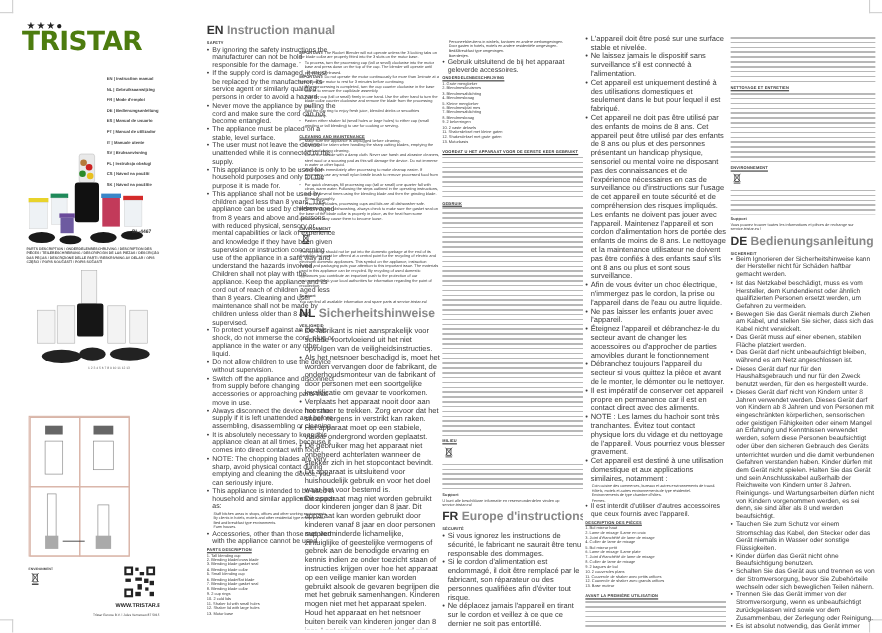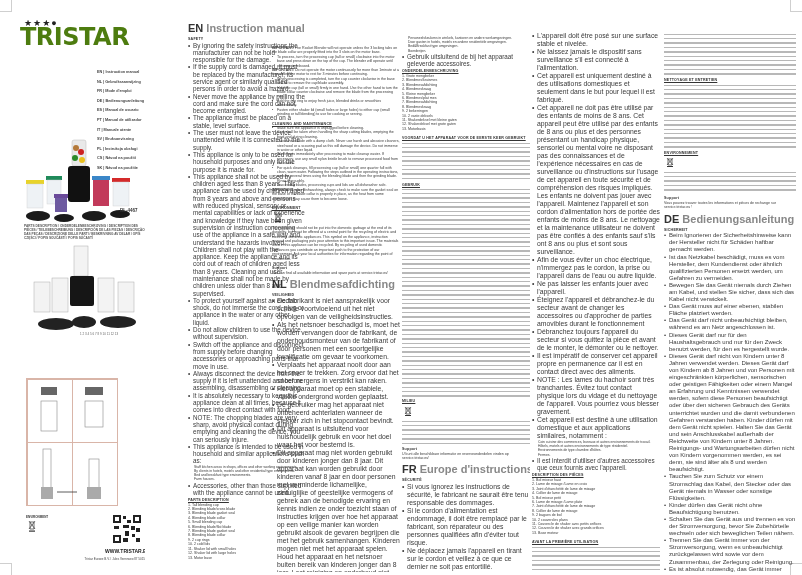--- a/index.html
+++ b/index.html
@@ -238,21 +238,21 @@
     <div class="sec u">ENVIRONMENT</div>
     <svg class="weee" viewBox="0 0 8 10">
         <path d="M1 1 L7 8 M7 1 L1 8 M2 2 H6 V8 H2 Z" stroke="#333" stroke-width="0.7" fill="none"></path>
         <rect x="1" y="9" width="6" height="1" fill="#333"></rect>
       </svg>
     <div class="sm">This appliance should not be put into the domestic garbage at the end of its durability, but must be offered at a central point for the recycling of electric and electronic domestic appliances. This symbol on the appliance, instruction manual and packaging puts your attention to this important issue. The materials used in this appliance can be recycled. By recycling of used domestic appliances you contribute an important push to the protection of our environment. Ask your local authorities for information regarding the point of recollection.</div>
     <div class="gap"></div>
     <div class="sec">Support</div>
     <div class="sm">You can find all available information and spare parts at service.tristar.eu!</div>
     <div class="gap"></div>
-    <div class="h-lang"><b>NL</b> <span>Blendmesafdichting</span></div>
+    <div class="h-lang"><b>NL</b> <span>Sicherheitshinweise</span></div>
     <div class="sec">VEILIGHEID</div>
     <ul class="b md">
       <li>De fabrikant is niet aansprakelijk voor schade voortvloeiend uit het niet opvolgen van de veiligheidsinstructies.</li>
       <li>Als het netsnoer beschadigd is, moet het worden vervangen door de fabrikant, de onderhoudsmonteur van de fabrikant of door personen met een soortgelijke kwalificatie om gevaar te voorkomen.</li>
       <li>Verplaats het apparaat nooit door aan het snoer te trekken. Zorg ervoor dat het snoer nergens in verstrikt kan raken.</li>
       <li>Het apparaat moet op een stabiele, vlakke ondergrond worden geplaatst.</li>
       <li>De gebruiker mag het apparaat niet onbeheerd achterlaten wanneer de stekker zich in het stopcontact bevindt.</li>
       <li>Dit apparaat is uitsluitend voor huishoudelijk gebruik en voor het doel waar het voor bestemd is.</li>
       <li>Dit apparaat mag niet worden gebruikt door kinderen jonger dan 8 jaar. Dit apparaat kan worden gebruikt door kinderen vanaf 8 jaar en door personen met verminderde lichamelijke, zintuiglijke of geestelijke vermogens of gebrek aan de benodigde ervaring en kennis indien ze onder toezicht staan of instructies krijgen over hoe het apparaat op een veilige manier kan worden gebruikt alsook de gevaren begrijpen die met het gebruik samenhangen. Kinderen mogen niet met het apparaat spelen. Houd het apparaat en het netsnoer buiten bereik van kinderen jonger dan 8 jaar. Laat reiniging en onderhoud niet door kinderen uitvoeren, tenzij ze ouder zijn dan 8 jaar en onder toezicht staan.</li>
 

